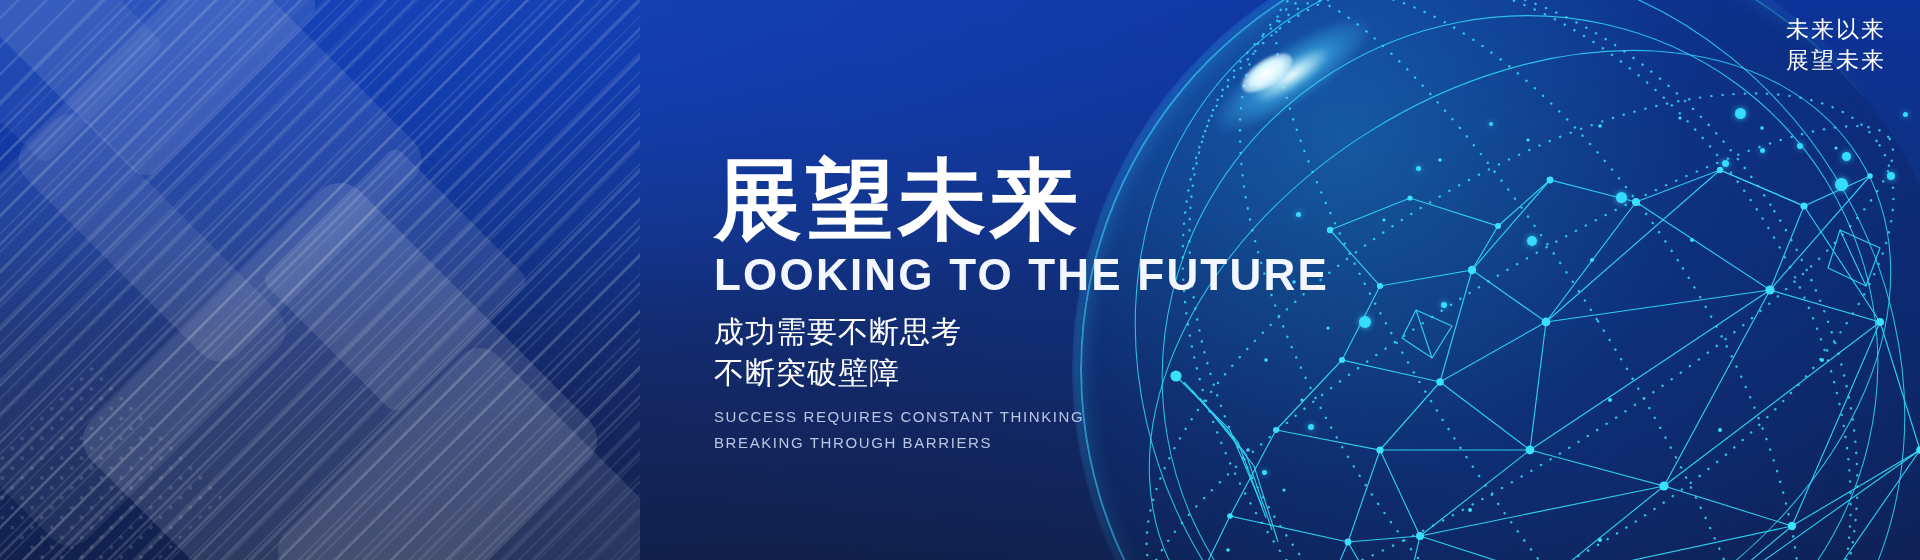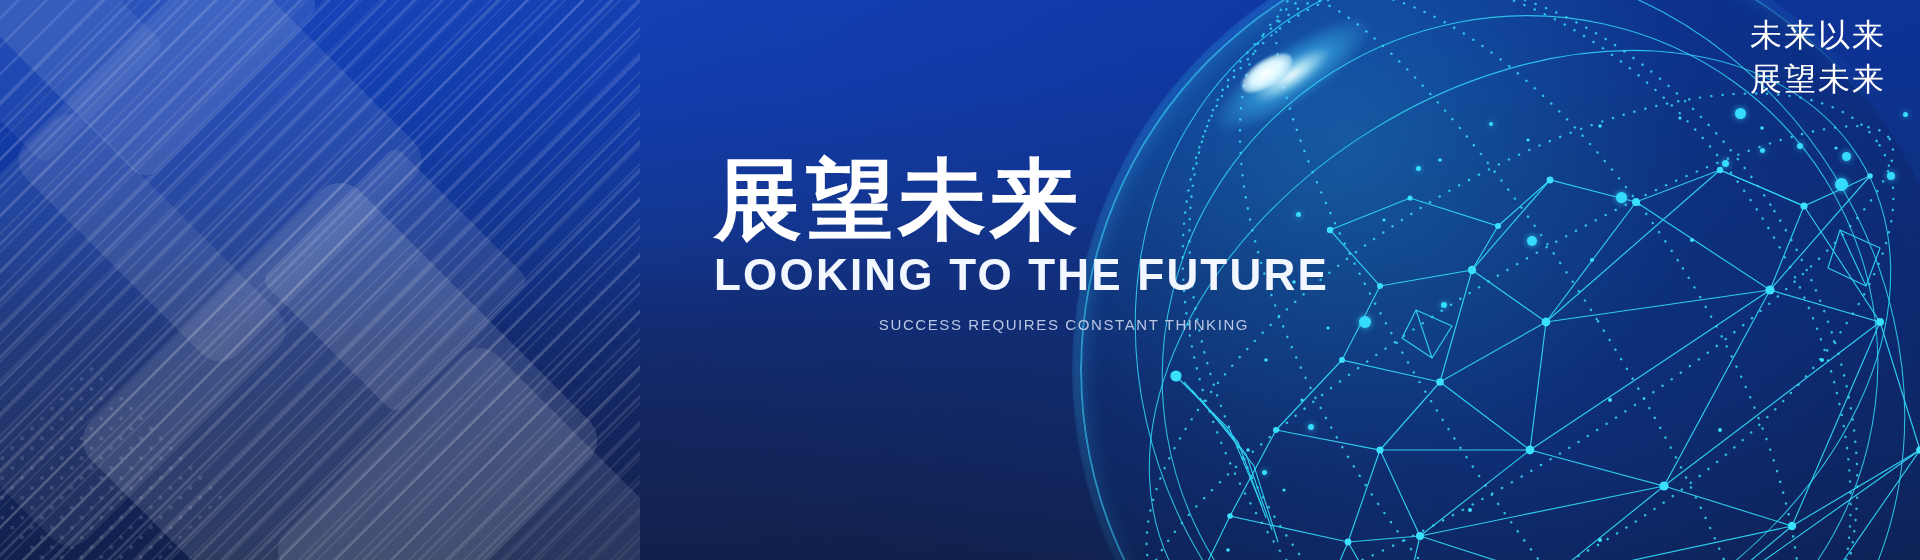--- a/index.html
+++ b/index.html
@@ -112,25 +112,25 @@
   }
   .sub-cn{
     font-size:30px;font-weight:500;color:#ffffff;line-height:1.36;
     letter-spacing:1px;margin:0 0 10px 0;
   }
   .sub-cn div{white-space:nowrap;}
   .sub-en{
     font-size:15px;font-weight:400;color:#b9c6e4;line-height:1.75;
     letter-spacing:1.6px;margin:0;
   }
-  .sub-en div{white-space:nowrap;text-align:center;}
+  .sub-en div{white-space:nowrap;}
 
   .corner-cn{
     position:absolute;right:34px;top:14px;text-align:right;
-    font-size:32px;font-weight:500;color:#ffffff;line-height:1.36;letter-spacing:2px;
+    font-size:23px;font-weight:500;color:#ffffff;line-height:1.36;letter-spacing:2px;
   }
   .corner-cn div{white-space:nowrap;}
 </style>
 </head>
 <body>
 
 <div id="banner">
 
   <div class="left-art">
     <div class="dsq f"></div>
@@ -313,22 +313,27 @@
     <span style="left:1296px;top:212px;width:5px;height:5px;"></span>
     <span style="left:1416px;top:166px;width:5px;height:5px;"></span>
     <span style="left:1308px;top:424px;width:6px;height:6px;"></span>
     <span style="left:1262px;top:470px;width:5px;height:5px;"></span>
     <span style="left:1489px;top:122px;width:4px;height:4px;"></span>
   </div>
 
   <div class="copy">
     <h1 class="title-cn">展望未来</h1>
     <div class="title-en">LOOKING TO THE FUTURE</div>
+    <div class="sub-cn">
+      <div>成功需要不断思考</div>
+      <div>不断突破壁障</div>
+    </div>
     <div class="sub-en">
       <div>SUCCESS REQUIRES CONSTANT THINKING</div>
+      <div>BREAKING THROUGH BARRIERS</div>
     </div>
   </div>
 
   <div class="corner-cn">
     <div>未来以来</div>
     <div>展望未来</div>
   </div>
 
 </div>
 

